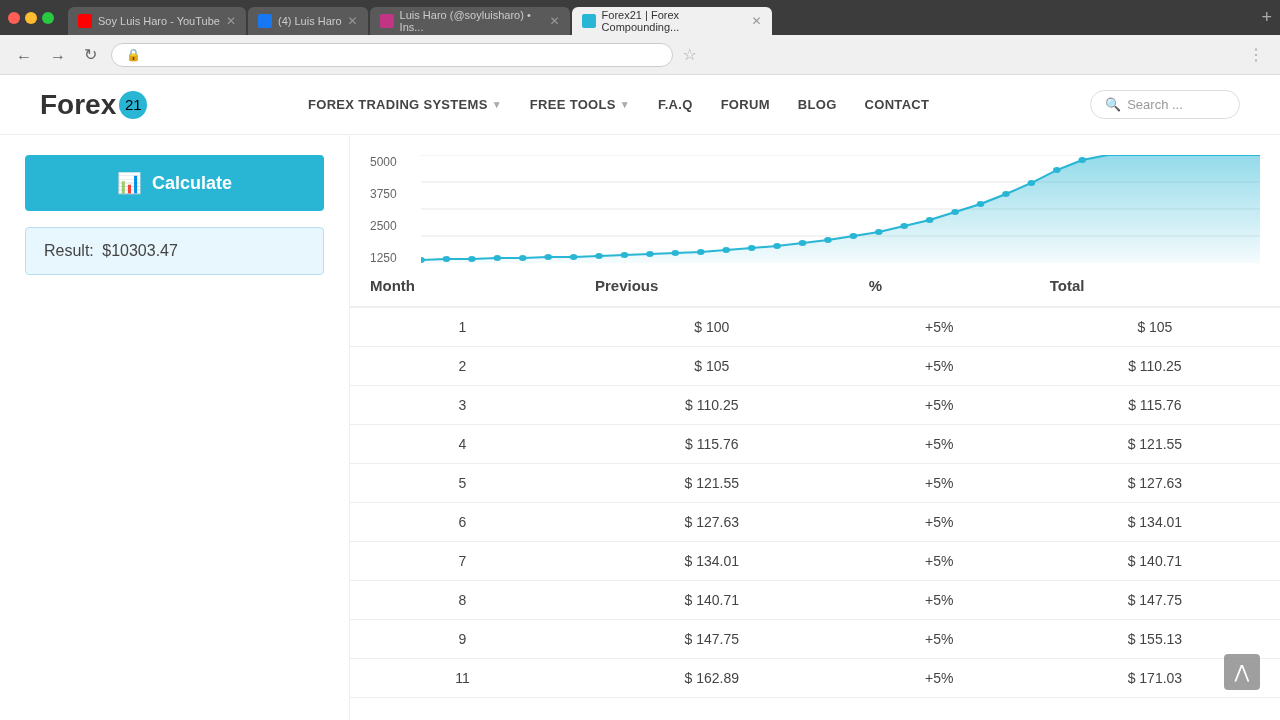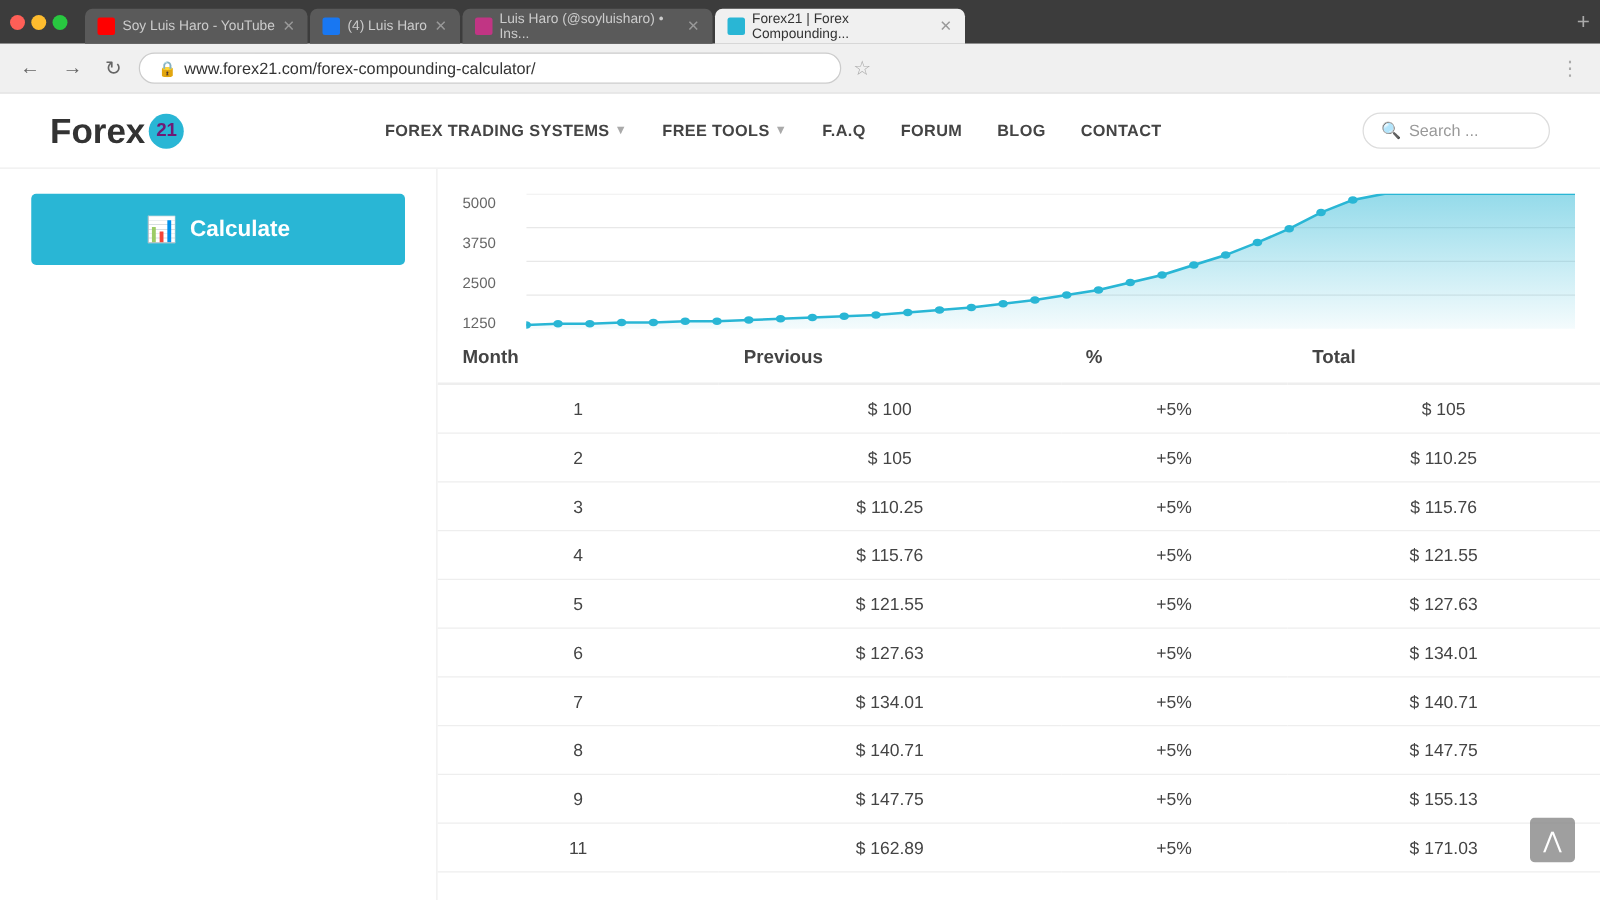--- a/index.html
+++ b/index.html
@@ -23,21 +23,21 @@
     .nav-btn { background: none; border: none; color: #666; font-size: 16px; cursor: pointer; padding: 4px; }
     .address-input { flex: 1; max-width: 700px; background: #fff; border: 1px solid #ccc; border-radius: 20px; padding: 4px 14px; font-size: 13px; color: #333; display: flex; align-items: center; gap: 6px; }
     .lock-icon { color: #e44; font-size: 12px; }
     .address-text { font-size: 13px; color: #333; }
     .star-btn { background: none; border: none; color: #aaa; font-size: 16px; cursor: pointer; }
 
     
     .site-header { background: #fff; border-bottom: 1px solid #eee; height: 60px; display: flex; align-items: center; padding: 0 40px; justify-content: space-between; gap: 47px; }
     .logo { display: flex; align-items: center; }
     .logo-text { font-size: 28px; font-weight: bold; color: #333; }
-    .logo-21 { background: #29b6d5; color: #701a75; border-radius: 50%; width: 28px; height: 28px; display: inline-flex; align-items: center; justify-content: center; font-size: 15px; font-weight: bold; margin-left: 3px; }
+    .logo-21 { background: #29b6d5; color: #000000; border-radius: 50%; width: 28px; height: 28px; display: inline-flex; align-items: center; justify-content: center; font-size: 15px; font-weight: normal; margin-left: 3px; }
     .main-nav { display: flex; align-items: center; gap: 28px; }
     .nav-item { font-size: 13px; color: #444; text-decoration: none; cursor: pointer; font-weight: 600; letter-spacing: 0.3px; display: flex; align-items: center; gap: 4px; }
     .nav-dropdown { color: #aaa; font-size: 10px; }
     .search-box { border: 1px solid #ddd; border-radius: 20px; padding: 6px 14px; font-size: 13px; color: #999; width: 150px; display: flex; align-items: center; gap: 6px; }
     .search-icon { color: #aaa; }
 
     
     .main-content { display: flex; height: calc(720px - 35px - 40px - 60px); overflow: hidden; }
 
     
@@ -99,21 +99,20 @@
   </div>
   <div style="color:#aaa;font-size:18px;margin-left:6px;cursor:pointer;">+</div>
 </div>
 
 <div class="address-bar">
   <button class="nav-btn">←</button>
   <button class="nav-btn">→</button>
   <button class="nav-btn">↻</button>
   <div class="address-input">
     <span class="lock-icon">🔒</span>
-    <span class="address-text">www.forex21.com/forex-compounding-calculator/</span>
   </div>
   <button class="star-btn">☆</button>
   <div style="flex:1;"></div>
   <div style="color:#aaa;font-size:16px;cursor:pointer;margin-right:4px;">⋮</div>
 </div>
 
 <div class="site-header">
   <div class="logo">
     <span class="logo-text">Forex</span>
     <span class="logo-21">21</span>
@@ -146,20 +145,24 @@
   </div>
 </div>
 
 <div class="main-content">
 
   <div class="left-panel">
     <button class="calculate-btn">
       <span class="calc-icon">📊</span>
       <span>Calculate</span>
     </button>
+    <div class="result-box">
+      <span class="result-label">Result:</span>
+      <span style="margin-left:4px;">$10303.47</span>
+    </div>
   </div>
 
   <div class="right-panel">
 
     <div class="chart-area">
       <div class="chart-labels">
         <span>5000</span>
         <span>3750</span>
         <span>2500</span>
         <span>1250</span>

